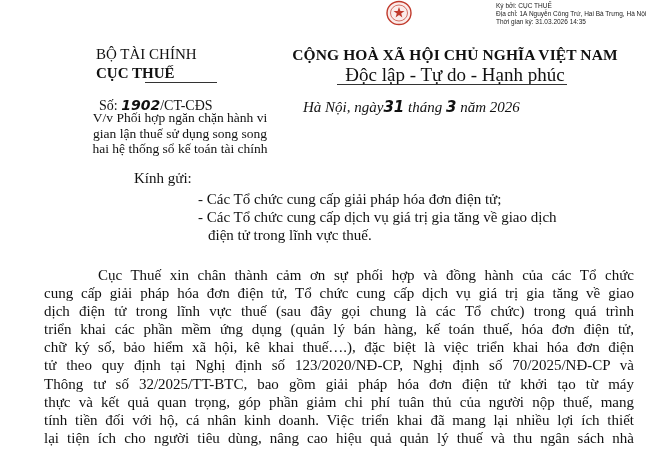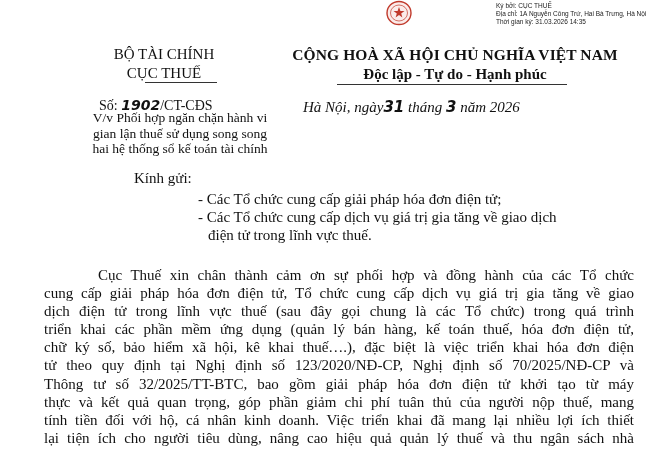--- a/index.html
+++ b/index.html
@@ -1,29 +1,29 @@
 <!DOCTYPE html>
 <html><head>
 <meta charset="utf-8">
 <style>
   html,body{margin:0;padding:0;}
   body{width:650px;height:450px;overflow:hidden;background:#fff;position:relative;font-family:"Liberation Serif","DejaVu Serif",serif;color:#111;}
   .abs{position:absolute;}
   .sig{left:496px;top:2px;font-family:"Liberation Sans","DejaVu Sans",sans-serif;font-size:6.5px;line-height:8px;color:#222;}
   .seal{left:383px;top:0px;width:32px;height:26px;}
-  .left-head{left:64px;top:45px;width:200px;text-align:center;}
+  .left-head{left:96px;top:45px;width:200px;text-align:left;}
   .agency{font-size:15px;line-height:19px;font-weight:normal;}
-  .agency2{font-size:15px;line-height:19px;font-weight:normal;}
+  .agency2{font-size:15px;line-height:19px;font-weight:bold;}
   .rule-left{left:145px;top:82px;width:72px;height:1px;background:#333;}
   .docno{left:99px;top:96px;font-size:14px;line-height:18px;}
   .docno .num{font-family:"DejaVu Sans",sans-serif;font-style:italic;font-weight:bold;font-size:14px;}
   .subject{left:65px;top:110px;width:230px;text-align:center;font-size:13.5px;line-height:15.5px;}
   .right-head{left:260px;top:45px;width:390px;text-align:center;}
   .nation{font-size:15.5px;line-height:20px;font-weight:bold;letter-spacing:0.1px;}
-  .motto{font-size:15px;line-height:19px;font-weight:bold;}
+  .motto{font-size:19px;line-height:19px;font-weight:normal;}
   .rule-right{left:337px;top:84px;width:230px;height:1px;background:#333;}
   .dateline{left:303px;top:98px;font-size:15px;font-style:italic;line-height:18px;}
   .dateline .hw{font-family:"DejaVu Sans",sans-serif;font-style:italic;font-weight:bold;}
   .greet{left:134px;top:169px;font-size:15px;line-height:18px;}
   .recips{left:198px;top:190px;font-size:15px;line-height:18px;}
   .recips div{white-space:nowrap;}
   .recips .cont{margin-left:10px;}
   .body{left:44px;top:266px;width:590px;font-size:15px;line-height:18.1px;text-align:justify;}
   .body .line{white-space:nowrap;display:block;text-align:justify;text-align-last:justify;}
   .body .line.first{padding-left:54px;}

